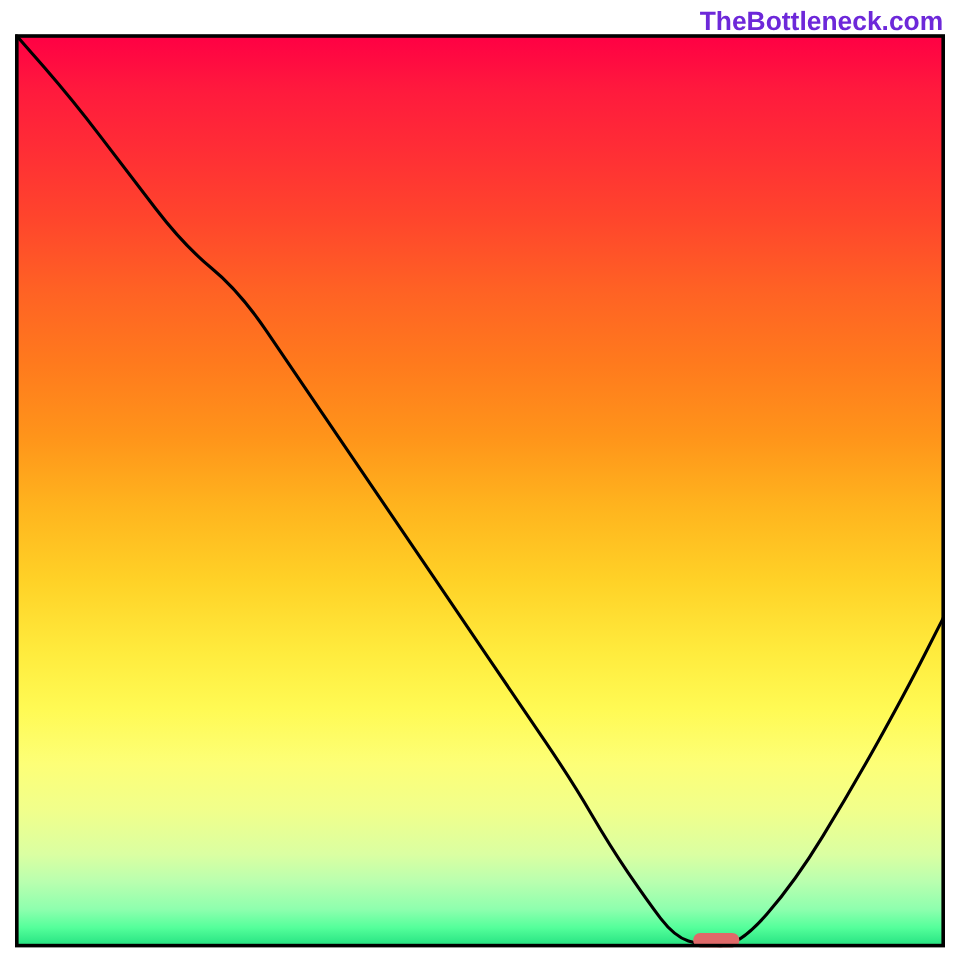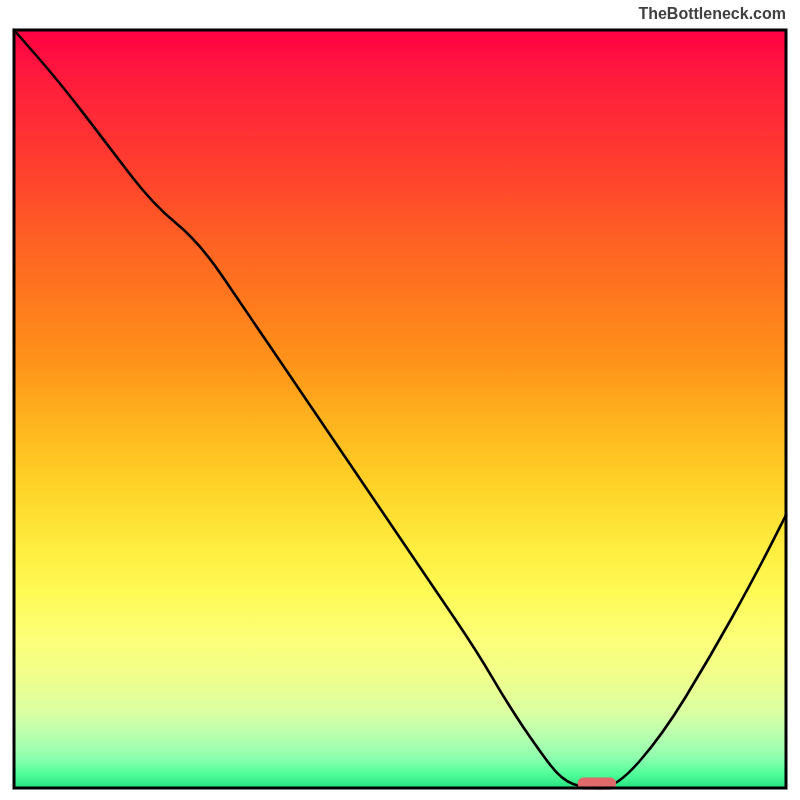--- a/index.html
+++ b/index.html
@@ -60,23 +60,23 @@
     left: 0;
     top: 0;
     width: 772px;
     height: 758px;
     overflow: visible;
   }
   .watermark {
     position: absolute;
     top: 5px;
     right: 14px;
-    font-size: 16px;
+    font-size: 22px;
     font-weight: bold;
-    color: #404040;
+    color: #6d28d9;
     letter-spacing: 0px;
   }
 </style>
 </head>
 <body>
 
 <div class="container">
 
   <div class="watermark">TheBottleneck.com</div>
 

